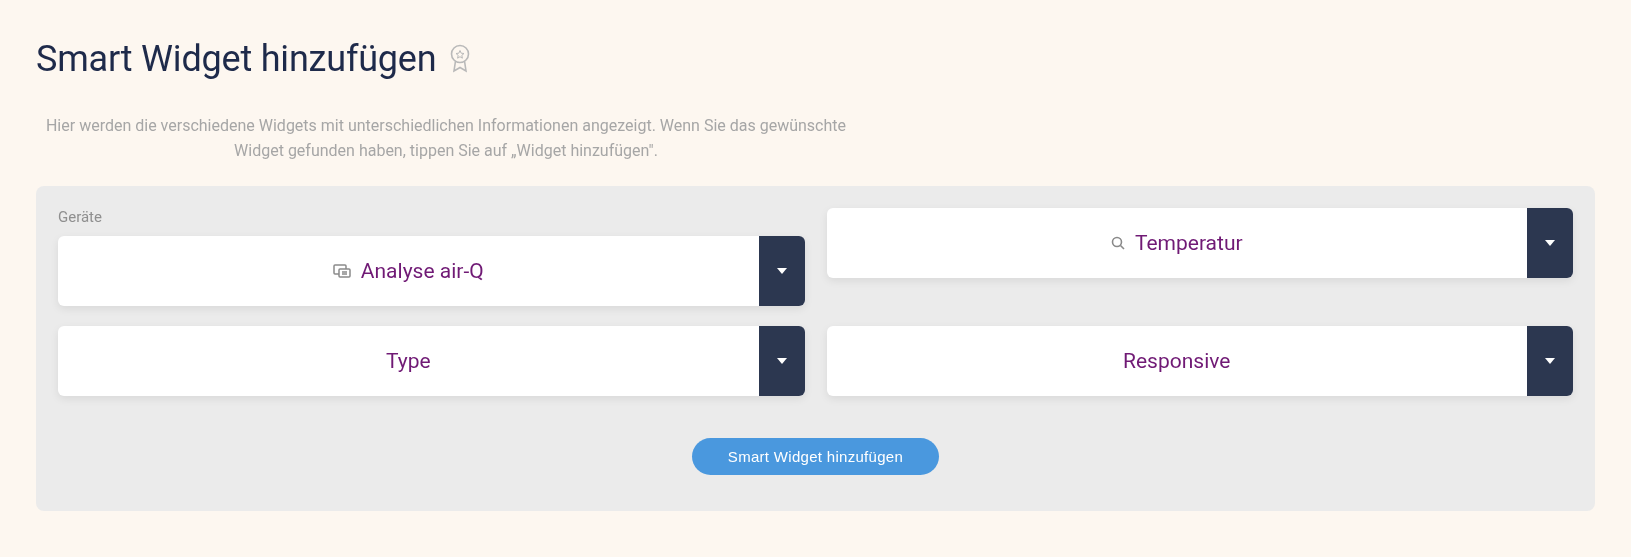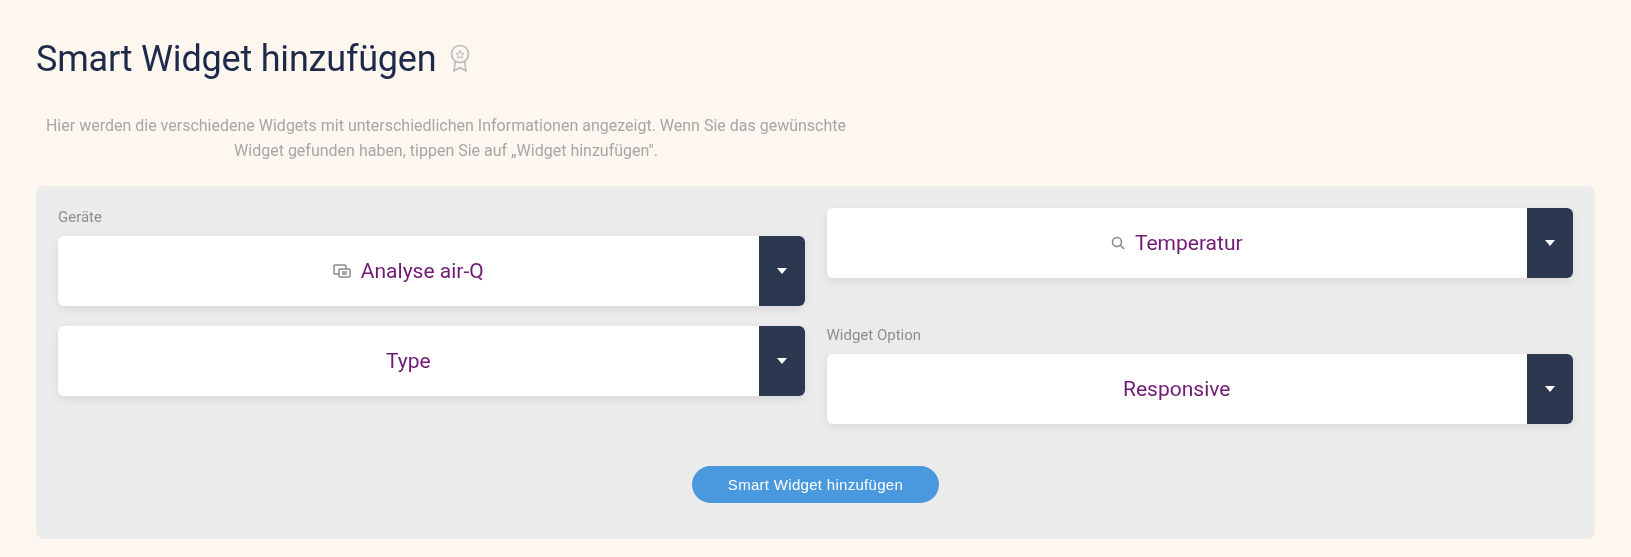--- a/index.html
+++ b/index.html
@@ -168,21 +168,20 @@
         </div>
         <div class="select-caret">
           <svg width="10" height="6" viewBox="0 0 10 6" fill="currentColor">
             <path d="M0 0 L5 6 L10 0 Z"></path>
           </svg>
         </div>
       </div>
     </div>
 
     <div class="field">
-      <span class="field-label">Widget Option</span>
       <div class="select">
         <div class="select-body">
           <span>Responsive</span>
         </div>
         <div class="select-caret">
           <svg width="10" height="6" viewBox="0 0 10 6" fill="currentColor">
             <path d="M0 0 L5 6 L10 0 Z"></path>
           </svg>
         </div>
       </div>

